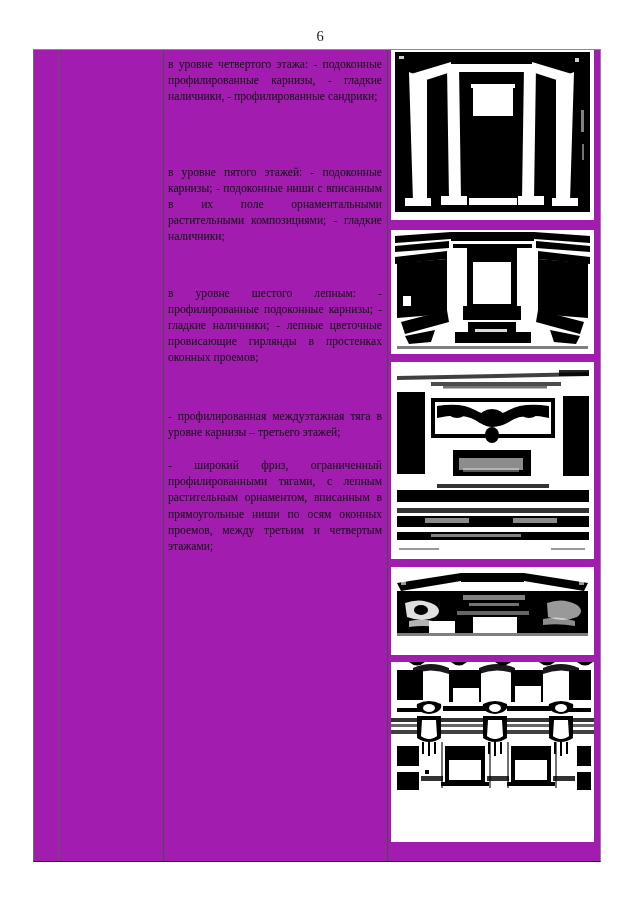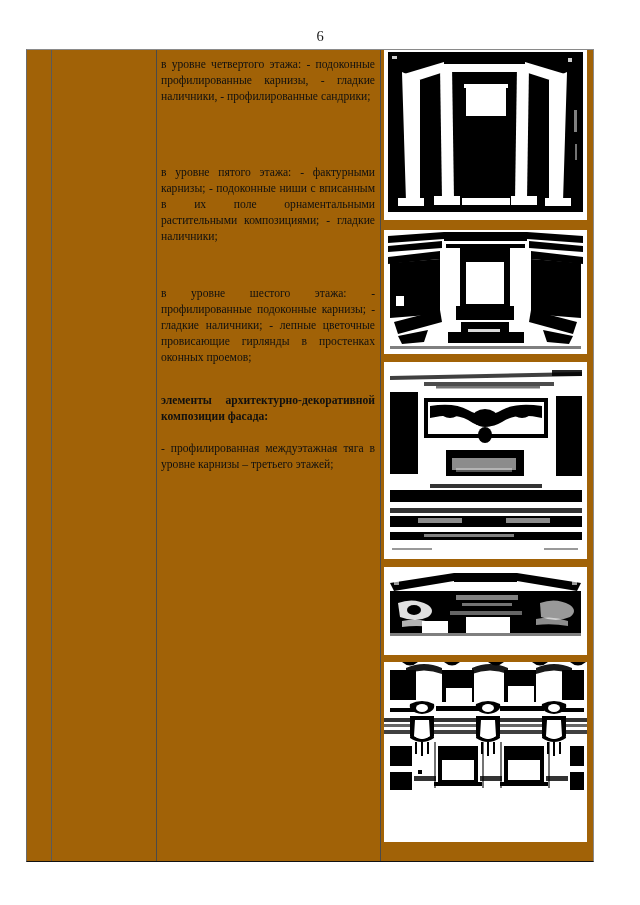--- a/index.html
+++ b/index.html
@@ -21,28 +21,28 @@
     top: 28px; left: 0; width: 640px;
     text-align: center;
     font-size: 14.5px;
     font-family: "Liberation Serif", serif;
     color: #1a1a1a;
   }
 
   
   .doc-table {
     position: absolute;
-    left: 26px; top: 49px;
+    left: 33px; top: 49px;
     width: 568px; height: 813px;
     border-left: 1px solid #6a6a6a;
     border-right: 1px solid #8a8a8a;
     border-top: 1px solid #8a8a8a;
     border-bottom: 1.6px solid #111;
     display: flex;
-    background: #a16207;
+    background: #a21caf;
   }
   .col-narrow-1 {
     width: 25px;
     border-right: 1px solid #5a5a5a;
     flex: 0 0 25px;
   }
   .col-narrow-2 {
     width: 105px;
     border-right: 1px solid #4a4a4a;
     flex: 0 0 105px;
@@ -104,36 +104,36 @@
 
   <div class="col-narrow-1"></div>
   <div class="col-narrow-2"></div>
 
   <div class="col-text">
 
     <p class="tblock"> в уровне четвертого этажа: - подоконные профилированные карнизы, - гладкие наличники, - профилированные сандрики;</p>
 
     <div class="spacer-1"></div>
 
-    <p class="tblock">в уровне пятого этажа: - фактурными карнизы; - подоконные ниши с вписанным в их поле орнаментальными растительными композициями; - гладкие  наличники;</p>
+    <p class="tblock">в уровне пятого этажей: - подоконные карнизы; - подоконные ниши с вписанным в их поле орнаментальными растительными композициями; - гладкие  наличники;</p>
 
     <div class="spacer-2"></div>
 
-    <p class="tblock">в уровне шестого этажа: - профилированные подоконные карнизы; - гладкие наличники; - лепные цветочные провисающие гирлянды в простенках оконных проемов;</p>
+    <p class="tblock">в уровне шестого лепным: - профилированные подоконные карнизы; - гладкие наличники; - лепные цветочные провисающие гирлянды в простенках оконных проемов;</p>
 
     <div class="spacer-3"></div>
 
-    <p class="tblock bold">элементы архитектурно-декоративной композиции фасада:</p>
 
     <div class="spacer-4"></div>
 
     <p class="tblock">- профилированная междуэтажная тяга в уровне карнизы – третьего этажей;</p>
 
     <div class="spacer-5"></div>
 
+    <p class="tblock">- широкий фриз, ограниченный профилированными тягами, с лепным растительным орнаментом, вписанным в прямоугольные ниши по осям оконных проемов, между третьим и четвертым этажами;</p>
 
     <div class="spacer-6"></div>
 
 
   </div>
 
   <div class="col-images">
     <div class="img-stack">
 
       <div class="photo" style="height:170px;margin-top:0px;">

